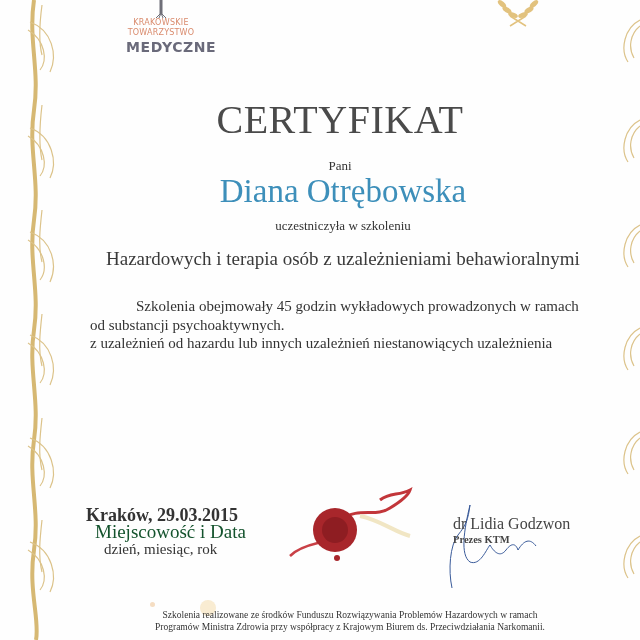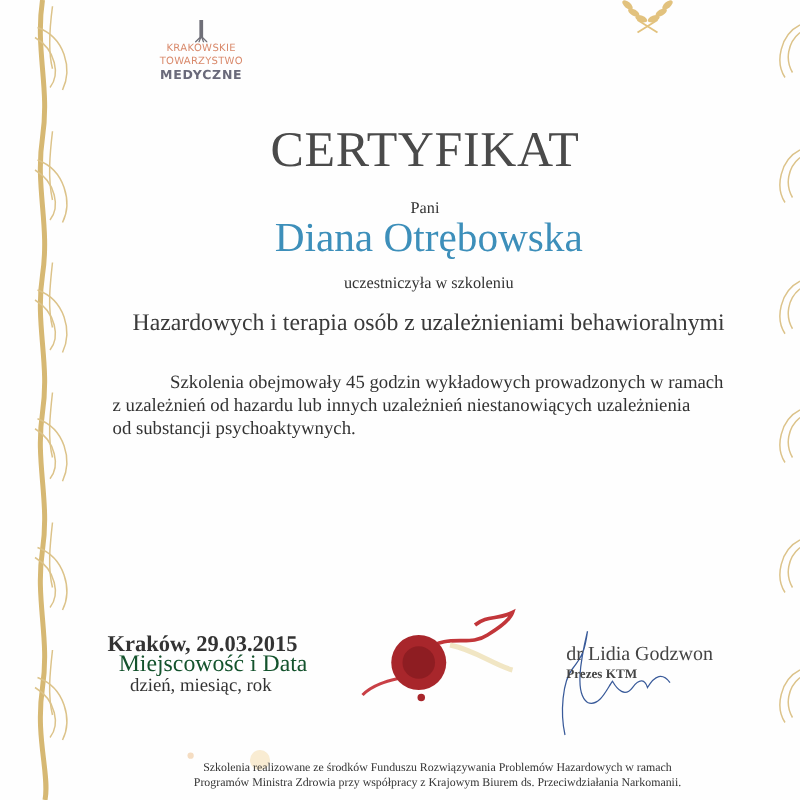--- a/index.html
+++ b/index.html
@@ -1,24 +1,24 @@
 <!DOCTYPE html>
 <html><head>
 <meta charset="utf-8">
 <style>
   html, body { margin:0; padding:0; }
   body { width:640px; height:640px; background:#fefefe; position:relative; overflow:hidden;
          font-family:"Liberation Serif", "DejaVu Serif", serif; color:#3a3a3a; }
   .border-left { position:absolute; left:0; top:0; width:70px; height:640px; }
   .border-right { position:absolute; right:0; top:0; width:30px; height:640px; }
-  .logo { position:absolute; left:126px; top:0; width:70px; height:56px; text-align:center;margin-top:16px; }
+  .logo { position:absolute; left:126px; top:0; width:70px; height:56px; text-align:center; }
   .logo .tree { position:absolute; left:30px; top:0; width:10px; height:18px; }
   .logo .l1 { position:absolute; top:18px; left:0; width:70px; font-family:"DejaVu Sans", sans-serif; font-size:8px; letter-spacing:0.3px; color:#d98a6c; }
   .logo .l2 { position:absolute; top:28px; left:0; width:70px; font-family:"DejaVu Sans", sans-serif; font-size:8px; letter-spacing:0.2px; color:#d98a6c; }
-  .logo .l3 { position:absolute; top:39px; left:0; width:70px; font-family:"DejaVu Sans", sans-serif; font-size:10px; font-weight:bold; letter-spacing:0.6px; color:#6a6a7a; }
+  .logo .l3 { position:absolute; top:39px; left:0; width:70px; font-family:"DejaVu Sans", sans-serif; font-size:14px; font-weight:bold; letter-spacing:0.6px; color:#6a6a7a; }
   .laurel { position:absolute; left:488px; top:0; width:60px; height:30px; }
   .title { position:absolute; top:96px; left:0; width:680px; text-align:center; font-size:40px; color:#4a4a4a; letter-spacing:0.5px; }
   .pani { position:absolute; top:158px; left:0; width:680px; text-align:center; font-size:13px; color:#333; }
   .name { position:absolute; top:173px; left:0; width:686px; text-align:center; font-size:33px; color:#3d8fba; }
   .participated { position:absolute; top:218px; left:0; width:686px; text-align:center; font-size:13px; color:#333; }
   .course { position:absolute; top:248px; left:106px; font-size:19px; color:#3a3a3a; }
   .para { position:absolute; top:297px; left:74px; width:520px; font-size:15px; line-height:18.5px; color:#333; }
   .para .line { display:block; white-space:nowrap;margin-left:16px; }
   .para .indent { padding-left:46px; }
   .place-date { position:absolute; top:505px; left:86px; font-size:18px; font-weight:bold; color:#333; }
@@ -100,22 +100,22 @@
 </svg>
 
 <div class="title">CERTYFIKAT</div>
 <div class="pani">Pani</div>
 <div class="name">Diana Otrębowska</div>
 <div class="participated">uczestniczyła w szkoleniu</div>
 <div class="course">Hazardowych i terapia osób z uzależnieniami behawioralnymi</div>
 
 <div class="para">
   <span class="line indent">Szkolenia obejmowały 45 godzin wykładowych prowadzonych w ramach</span>
+  <span class="line">od substancji psychoaktywnych.</span>
   <span class="line">z uzależnień od hazardu lub innych uzależnień niestanowiących uzależnienia</span>
-  <span class="line">od substancji psychoaktywnych.</span>
 </div>
 
 <div class="place-date">Kraków, 29.03.2015</div>
 <div class="place-label">Miejscowość i Data</div>
 <div class="place-sub">dzień, miesiąc, rok</div>
 
 <svg class="seal" viewBox="0 0 170 80">
   <path d="M60 34 C 80 20, 95 32, 110 22 C 120 16, 128 10, 130 4 C 118 10, 110 6, 100 14" stroke="#c2363a" stroke-width="3" fill="none"></path>
   <path d="M80 30 C 100 34, 115 46, 130 50" stroke="#f1e6c4" stroke-width="4" fill="none"></path>
   <path d="M10 70 C 20 60, 35 58, 42 56" stroke="#c94046" stroke-width="2.5" fill="none"></path>

